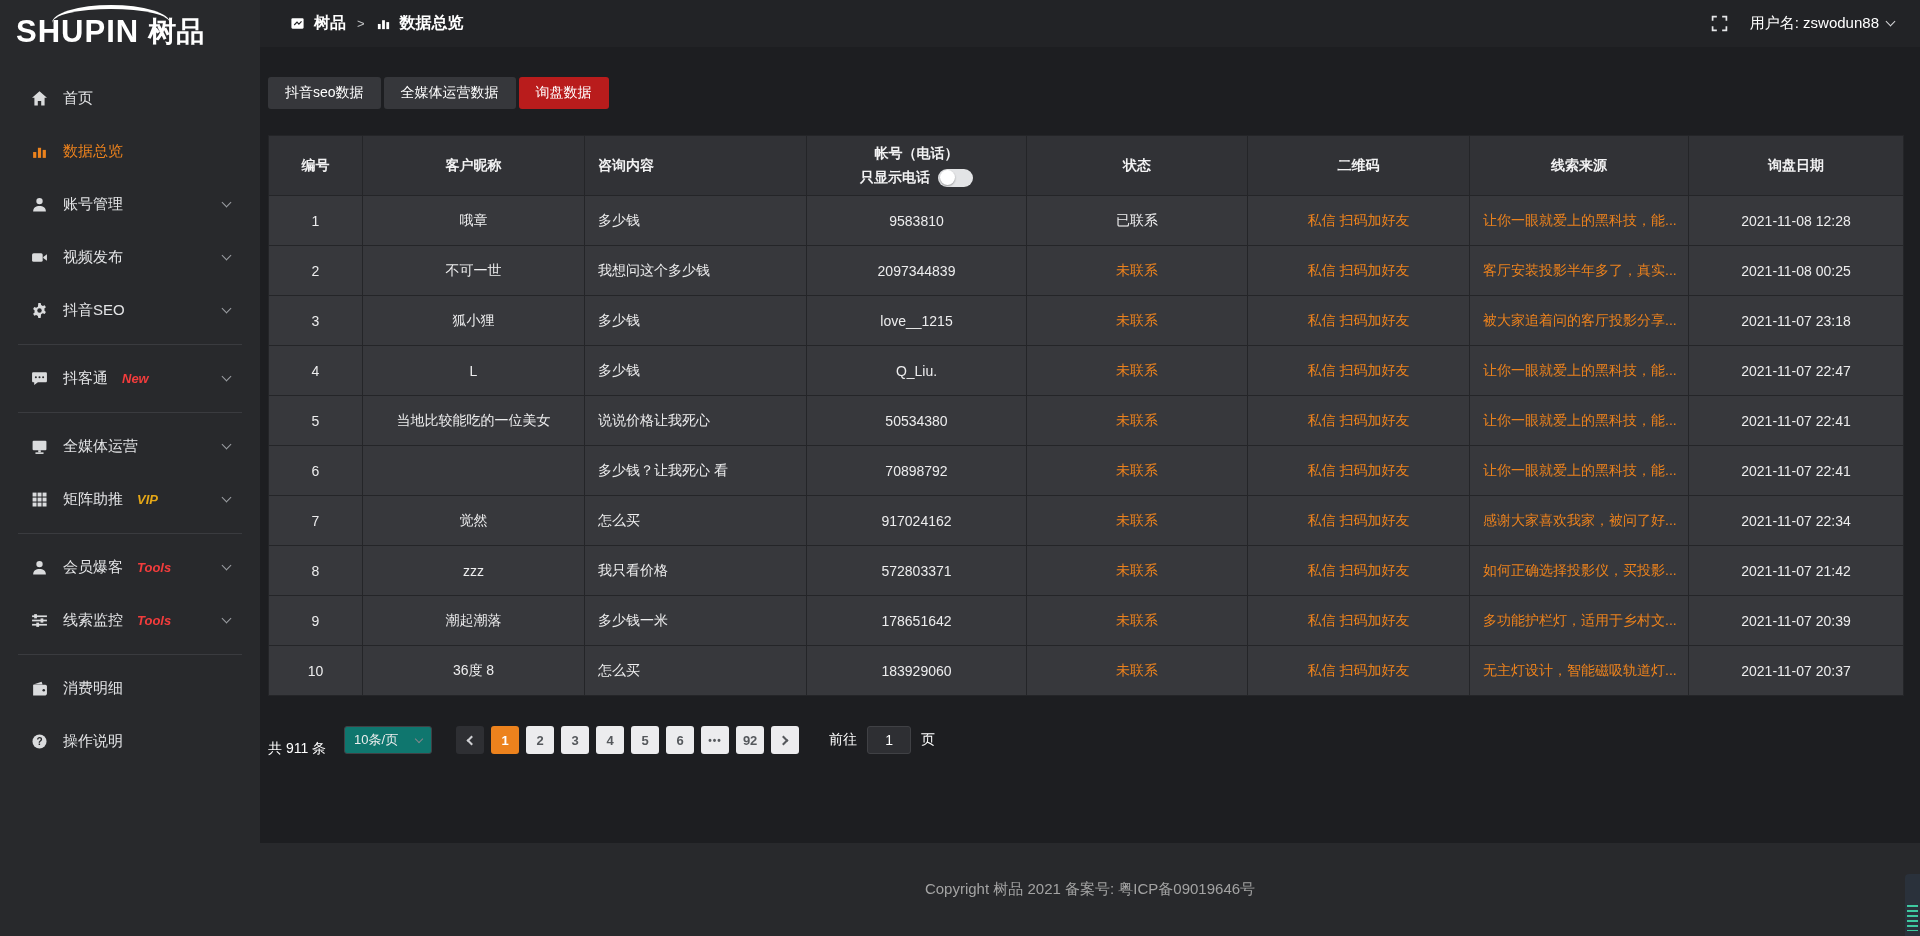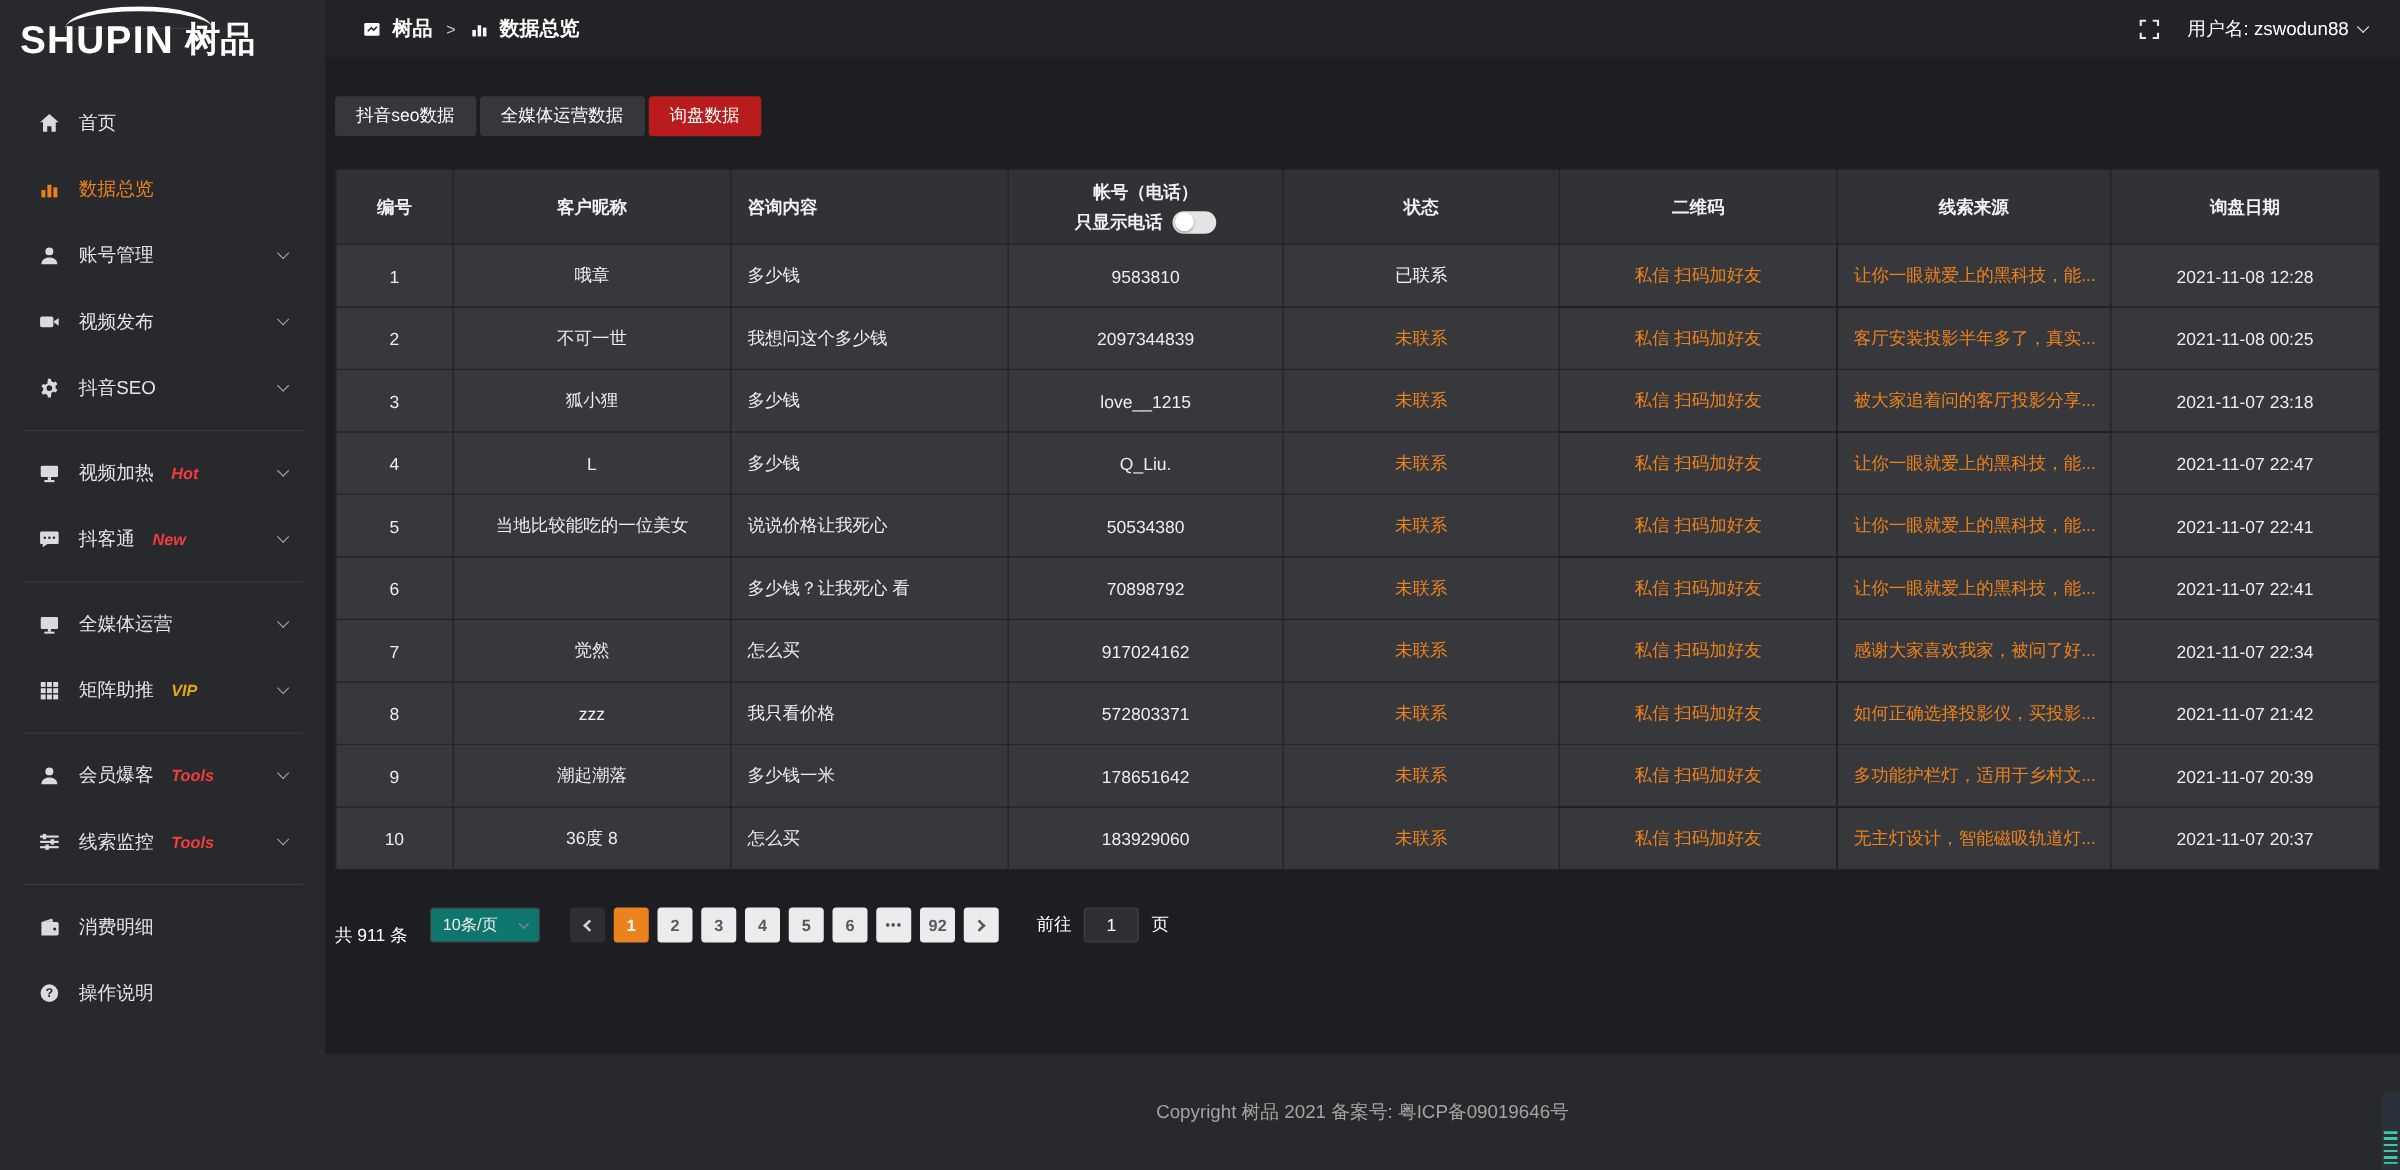--- a/index.html
+++ b/index.html
@@ -143,32 +143,20 @@
               <path d="M6.9 1h2.2l.4 1.8a5.2 5.2 0 011.6.9l1.8-.6 1.1 1.9-1.4 1.2a5.3 5.3 0 010 1.9l1.4 1.2-1.1 1.9-1.8-.6a5.2 5.2 0 01-1.6.9L9.1 15H6.9l-.4-1.8a5.2 5.2 0 01-1.6-.9l-1.8.6L2 11l1.4-1.2a5.3 5.3 0 010-1.9L2 6.7l1.1-1.9 1.8.6a5.2 5.2 0 011.6-.9z"></path>
               <circle cx="8" cy="8" r="2.1" fill="#28292c"></circle>
             </svg>
           </span>
         <span>抖音SEO</span>
         <span class="chev"></span>
       </div>
 
       <div class="menu-divider"></div>
 
-      <div class="mi">
-        <span class="mi-icon">
-            <svg viewBox="0 0 16 16" fill="currentColor">
-              <rect x="1.5" y="2.5" width="13" height="8.5" rx="1"></rect>
-              <rect x="6.8" y="11" width="2.4" height="2.2"></rect>
-              <rect x="4.2" y="13.2" width="7.6" height="1.6"></rect>
-            </svg>
-          </span>
-        <span>视频加热</span>
-        <span class="badge red">Hot</span>
-        <span class="chev"></span>
-      </div>
 
       <div class="mi">
         <span class="mi-icon">
             <svg viewBox="0 0 16 16" fill="currentColor">
               <path d="M2.2 2h11.6c.7 0 1.2.5 1.2 1.2v7.1c0 .7-.5 1.2-1.2 1.2H6.5L3 14v-2.5h-.8c-.7 0-1.2-.5-1.2-1.2V3.2C1 2.5 1.5 2 2.2 2z"></path>
               <circle cx="4.6" cy="6.8" r=".95" fill="#28292c"></circle>
               <circle cx="8" cy="6.8" r=".95" fill="#28292c"></circle>
               <circle cx="11.4" cy="6.8" r=".95" fill="#28292c"></circle>
             </svg>
           </span>

